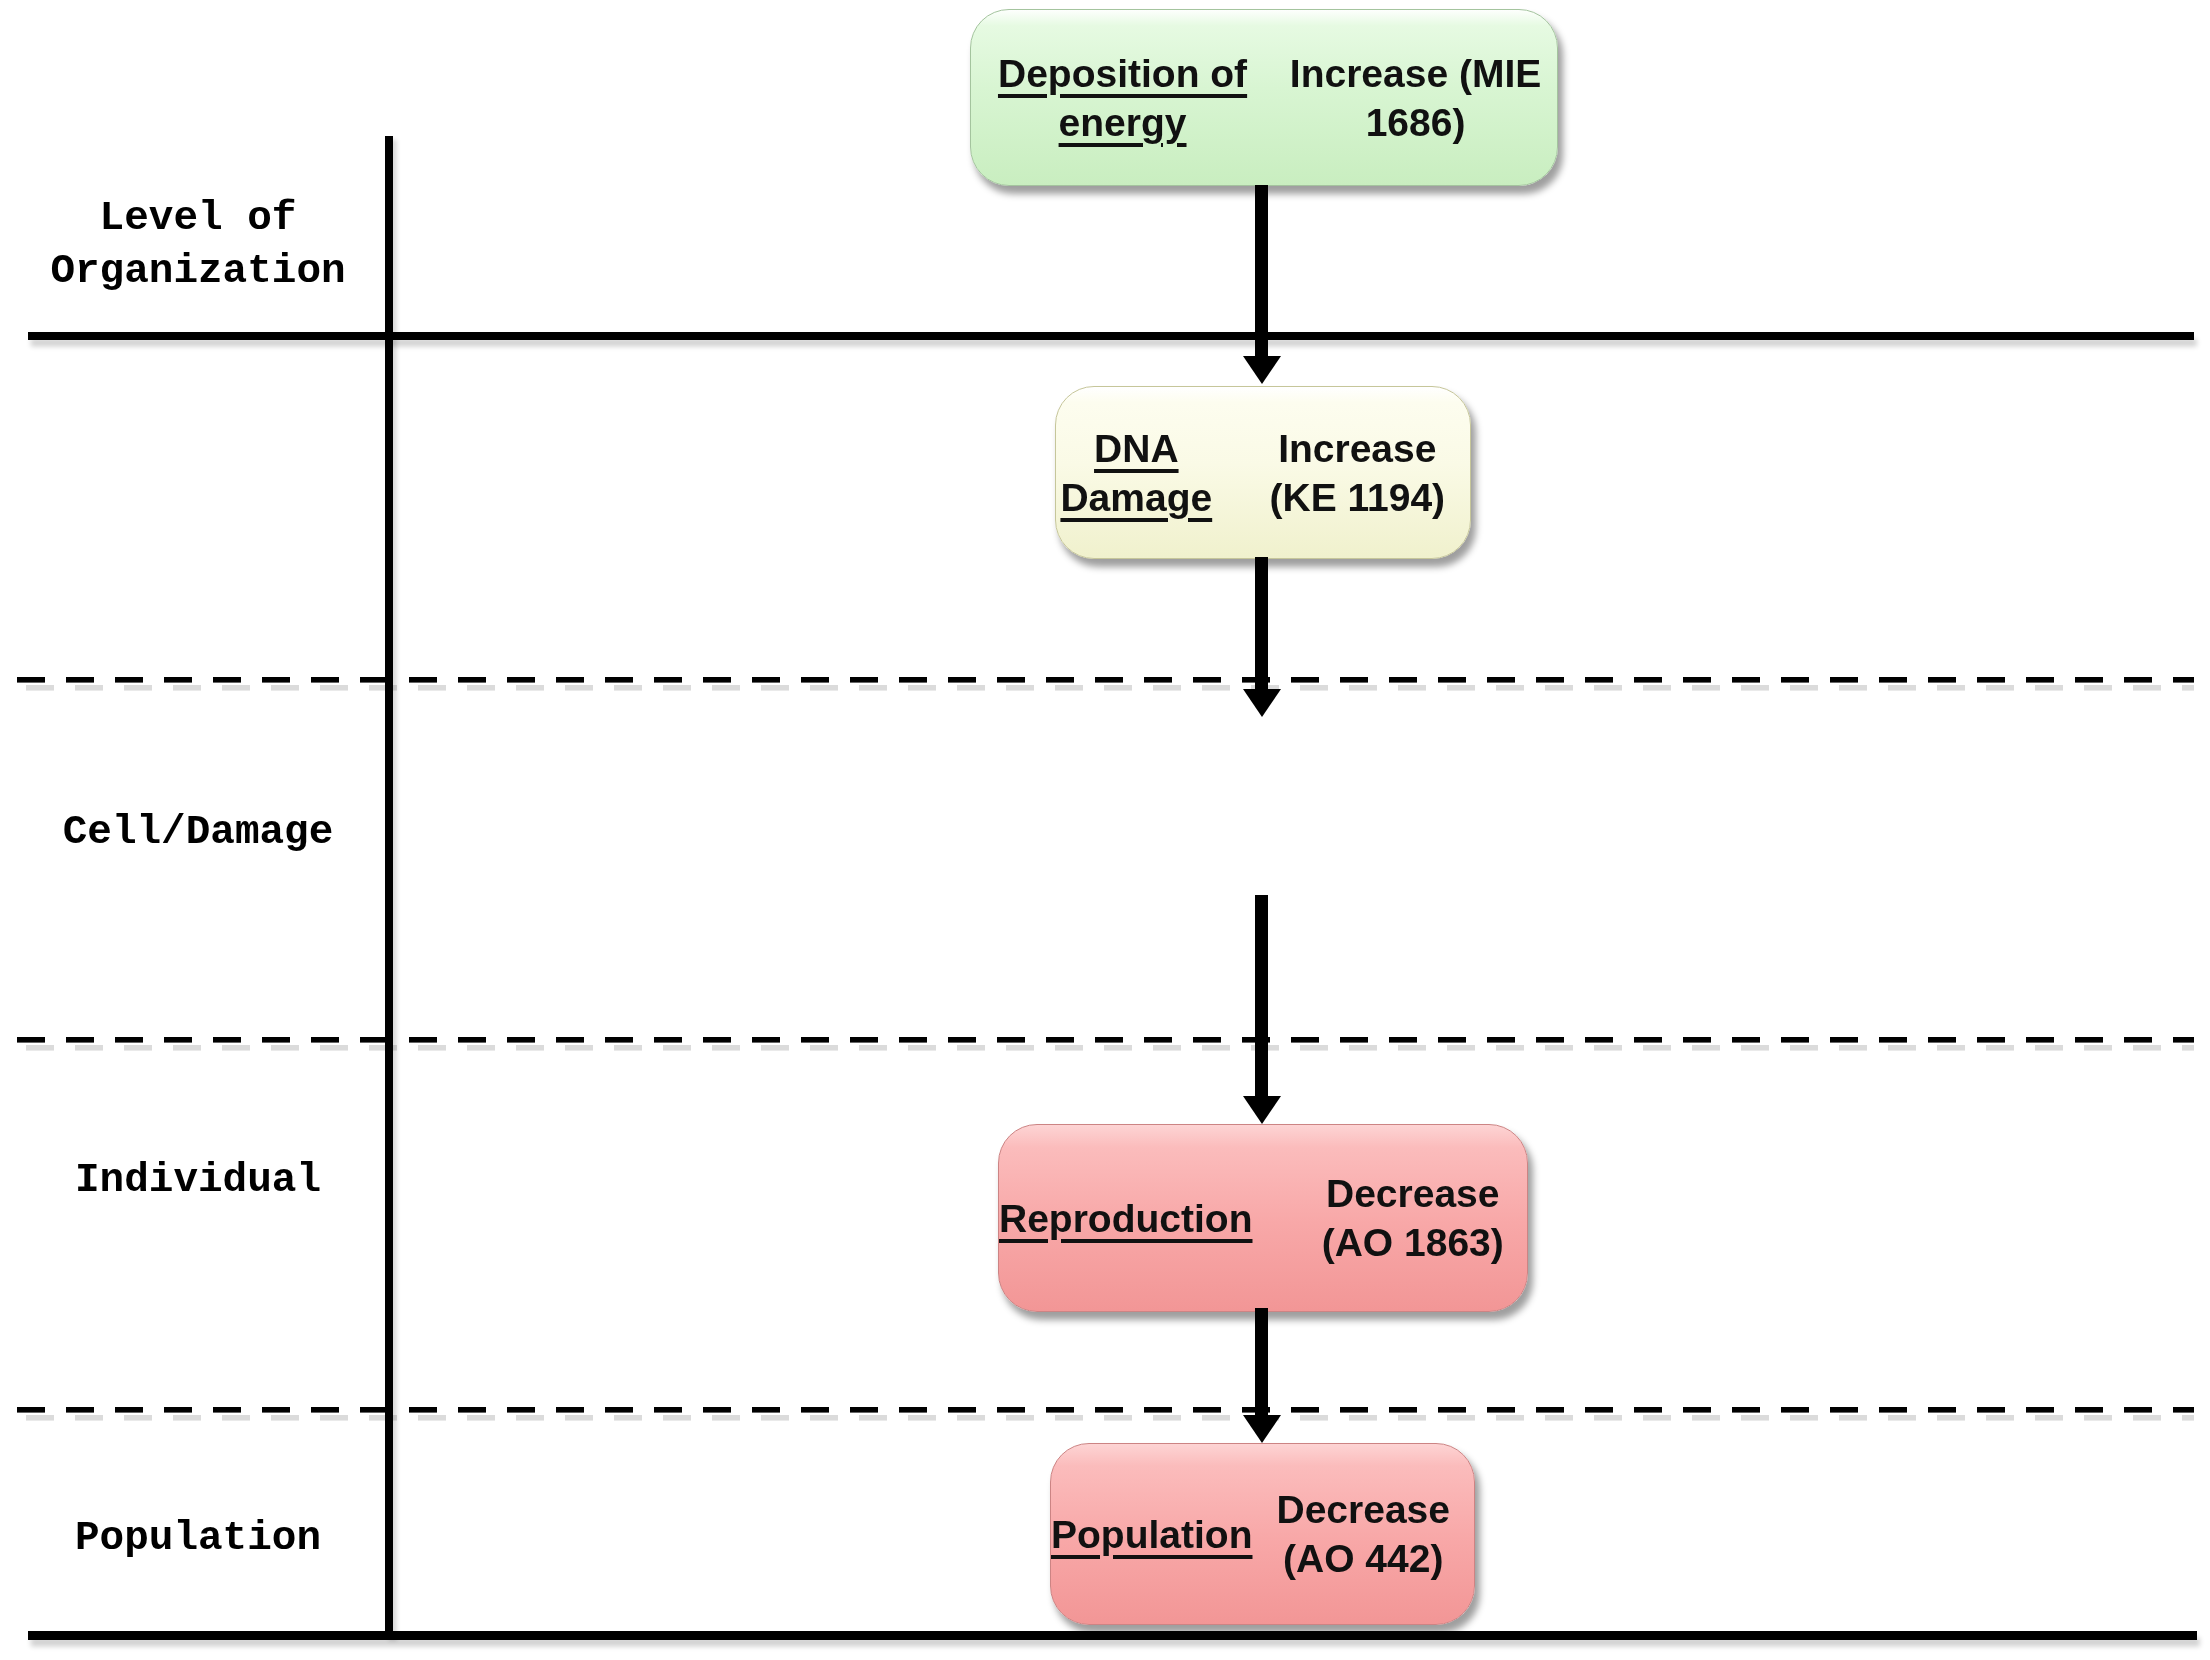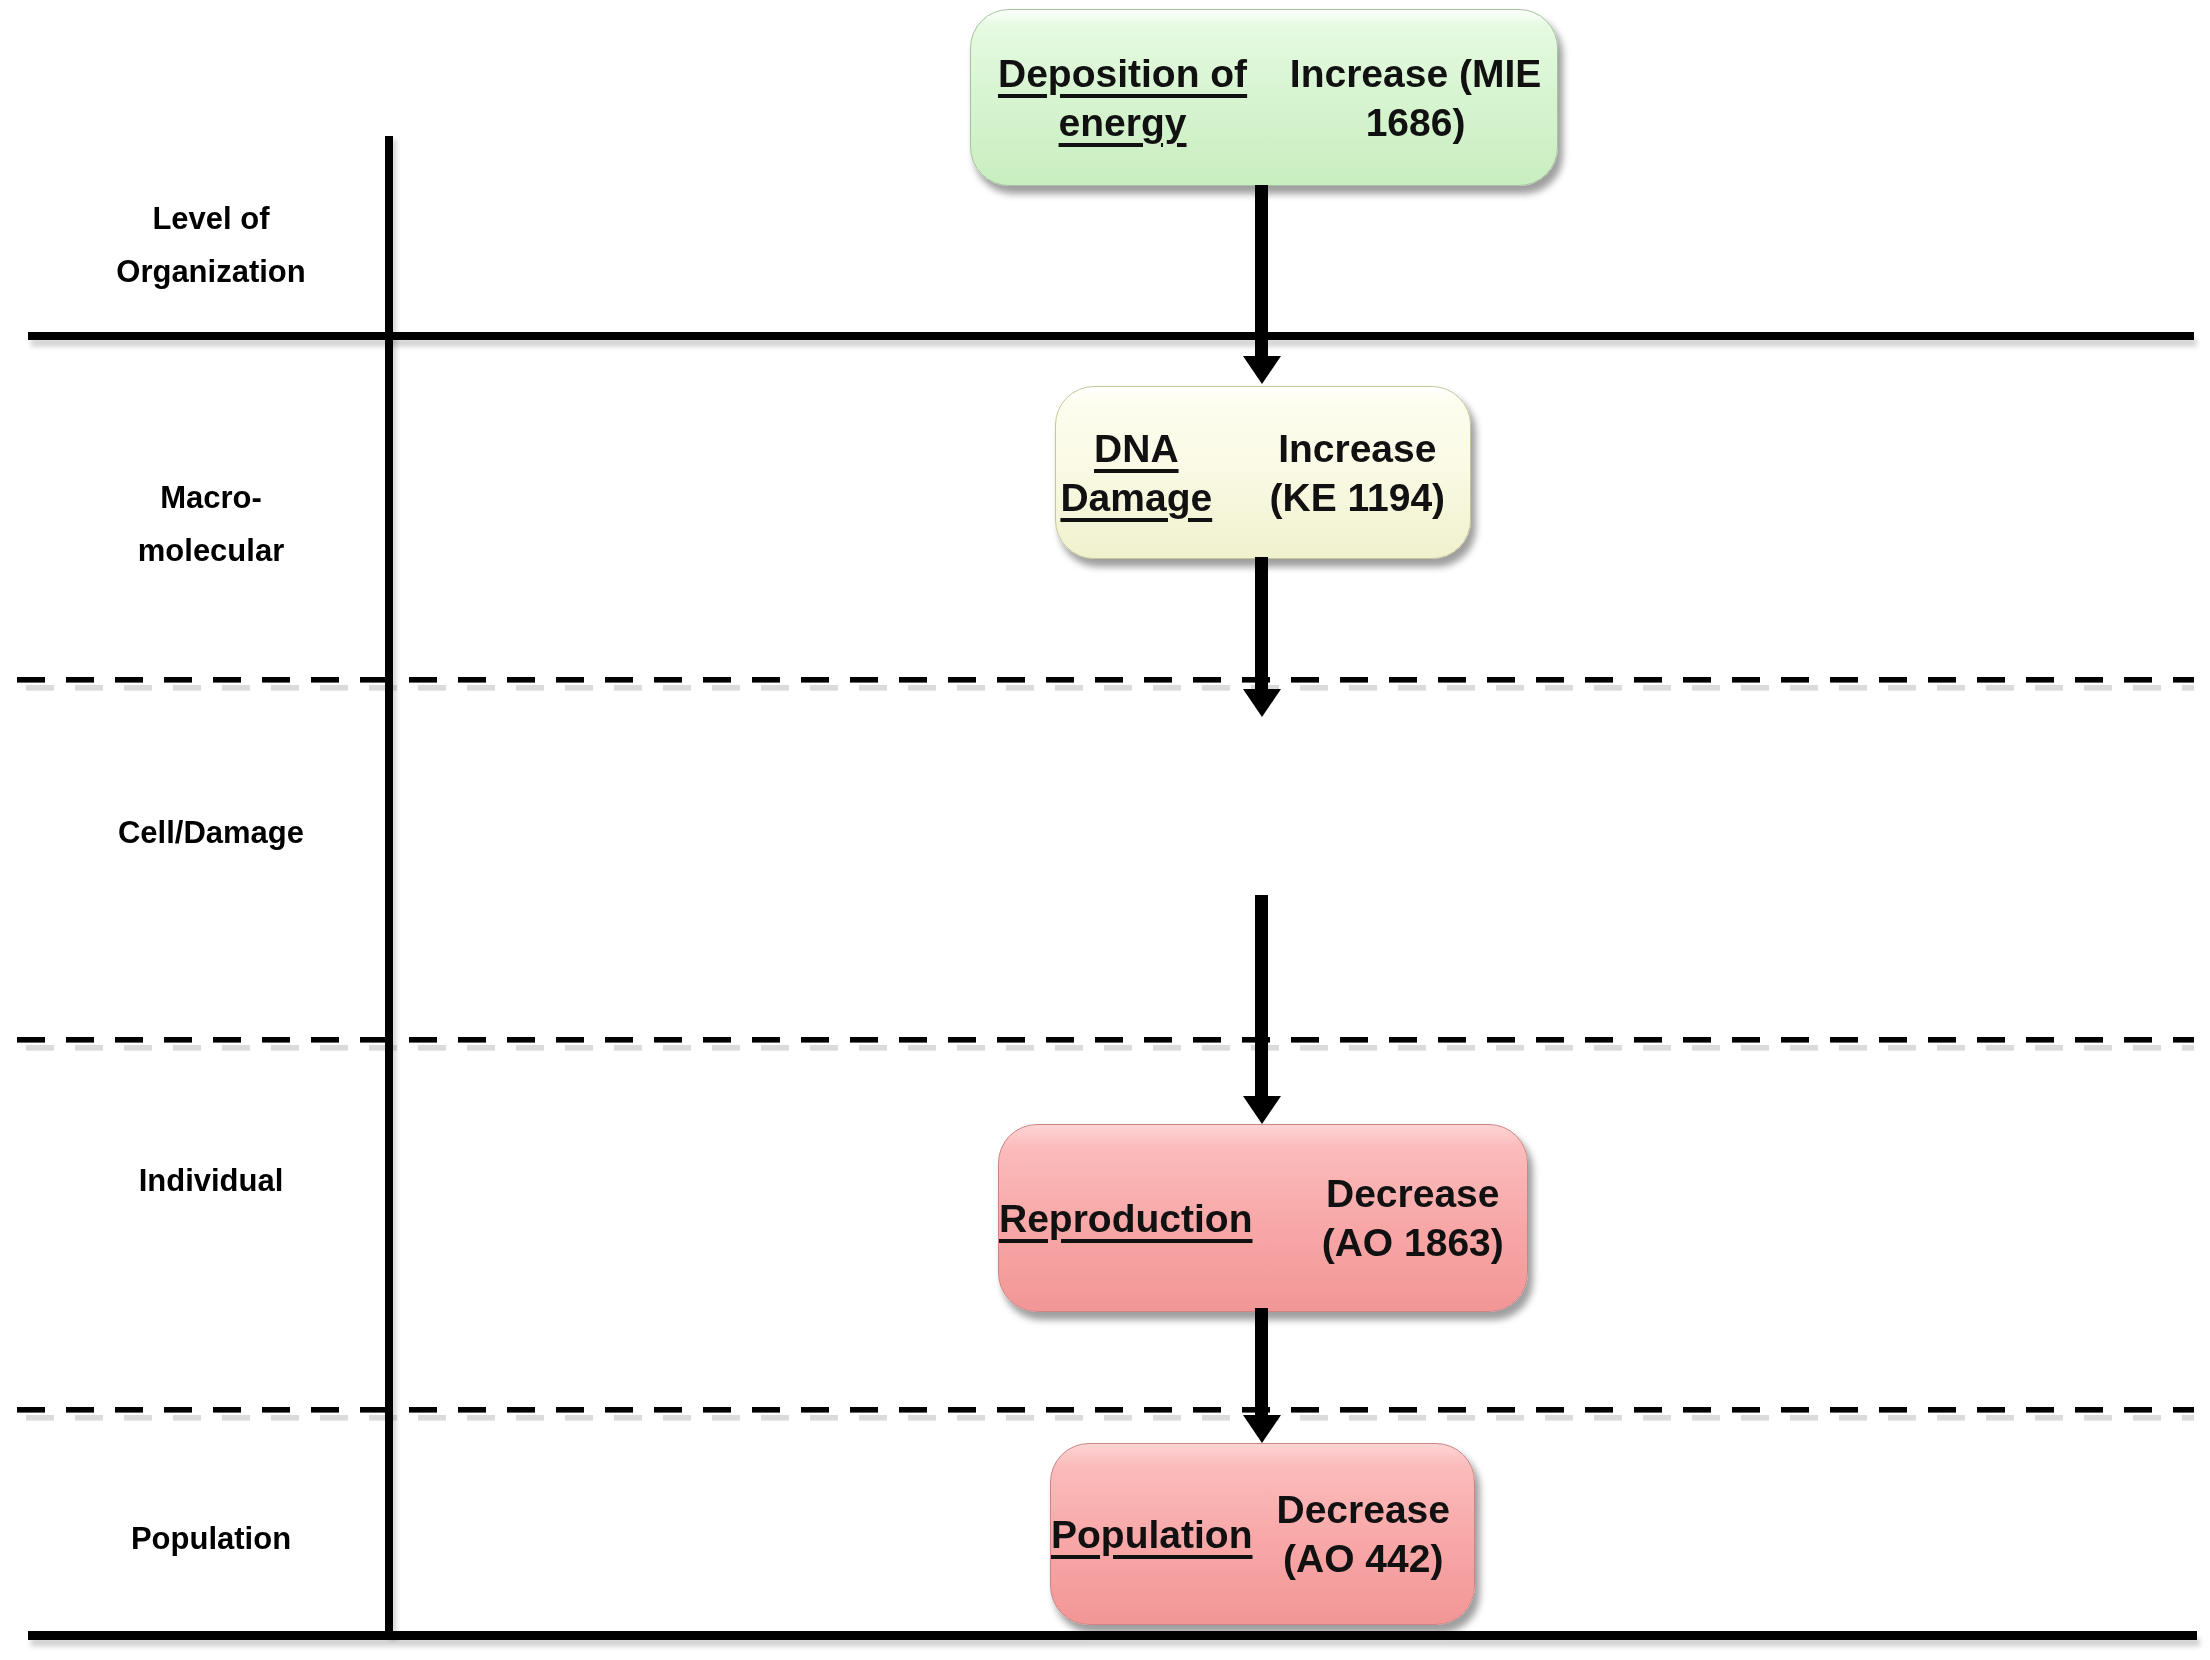--- a/index.html
+++ b/index.html
@@ -14,22 +14,22 @@
   .hline.bottom{left:28px;top:1631px;width:2169px;height:9.4px;box-shadow:2.8px 6.6px 5.6px rgba(0,0,0,0.18);}
   .dashed{position:absolute;left:17px;width:2177px;height:17px;background-repeat:no-repeat;
     background-image:
       repeating-linear-gradient(90deg,#000 0 28px,transparent 28px 49px),
       repeating-linear-gradient(90deg,rgba(0,0,0,0.14) 0 28px,transparent 28px 49px);
     background-size:100% 5.6px,100% 5.6px;
     background-position:0 0,9.4px 8.4px;}
   .d1{top:677px;} .d2{top:1037px;} .d3{top:1407px;}
 
   
-  .row-label{position:absolute;left:20px;width:382px;text-align:center;color:#000;
-             font-weight:bold;font-size:31px;line-height:53px;white-space:pre-line;}
+  .row-label{position:absolute;left:7px;width:382px;text-align:center;color:#000;
+             font-weight:bold;font-size:41px;line-height:53px;white-space:pre-line;font-family:Liberation Mono, monospace;}
   .lh{top:192px;} .l1{top:471px;} .l2{top:806px;} .l3{top:1154px;} .l4{top:1512px;}
 
   
   .node{position:absolute;border-radius:39px;display:flex;flex-direction:row;
         justify-content:center;align-items:center;text-align:center;color:#111;
         font-weight:bold;font-size:39px;line-height:49px;
         box-shadow:4.7px 7.5px 7.5px rgba(0,0,0,0.38);}
   .node .node-title{text-decoration:underline;text-decoration-thickness:3.7px;text-underline-offset:6.6px;}
   .node.green{background:linear-gradient(180deg,#fdfffd 0%,#e6fae2 9%,#d8f5d2 45%,#c9eec0 100%);
               border:1.9px solid #a4c49e;}
@@ -60,22 +60,20 @@
 
   <div class="vline"></div>
   <div class="hline top"></div>
   <div class="hline bottom"></div>
   <div class="dashed d1"></div>
   <div class="dashed d2"></div>
   <div class="dashed d3"></div>
 
   <div class="row-label lh">Level of
 Organization</div>
-  <div class="row-label l1">Macro-
-molecular</div>
   <div class="row-label l2">Cell/Damage</div>
   <div class="row-label l3">Individual</div>
   <div class="row-label l4">Population</div>
 
   <div class="node green n0">
     <div class="node-title">Deposition of energy</div>
     <div class="node-sub">Increase (MIE 1686)</div>
   </div>
 
   <div class="node yellow n1">

